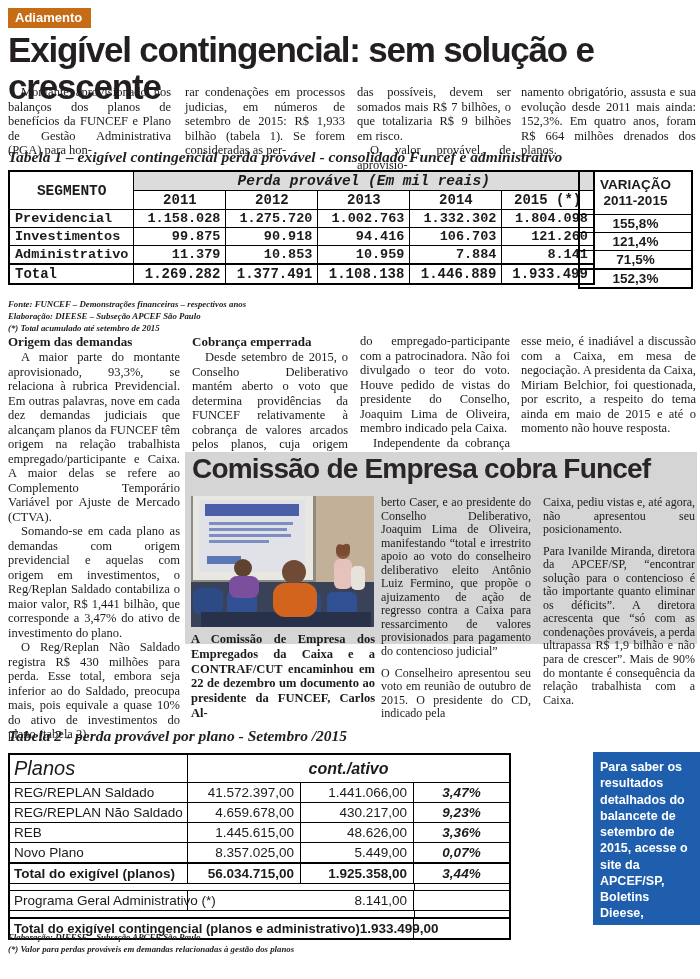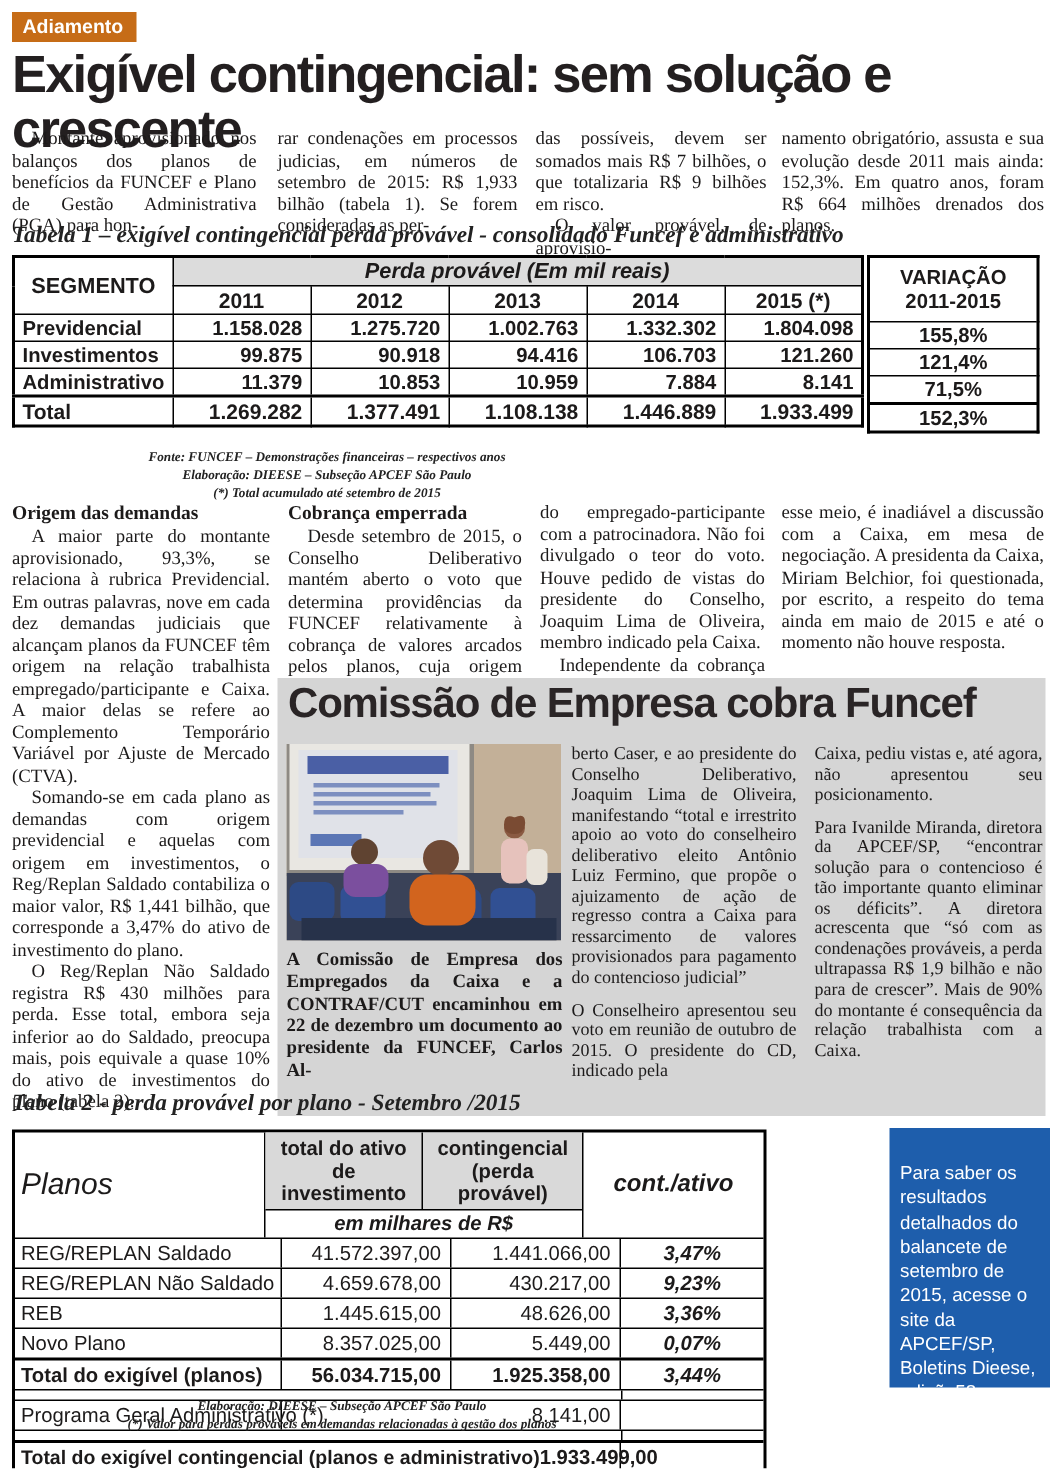--- a/index.html
+++ b/index.html
@@ -19,38 +19,38 @@
   .col{font-size:12.5px;line-height:1.16;text-align:justify;}
   .col p{margin:0;text-indent:13px;}
   .col p.noind{text-indent:0;}
   .col .subhead{font-weight:bold;text-indent:0;margin:0 0 1px 0;font-size:13px;}
   .col p + p{margin-top:0;}
 
   
   .tabcap{font-weight:bold;font-style:italic;font-size:15.5px;color:#222;}
 
   
-  table.t1{border-collapse:collapse;font-family:Liberation Sans, sans-serif;}
+  table.t1{border-collapse:collapse;font-family:Liberation Mono, monospace;}
   table.t1 td{border:1px solid #000;font-weight:bold;font-size:13.5px;padding:1px 5px;white-space:nowrap;}
   table.t1{border:2px solid #000;}
   .t1 .ghead{background:#dcdcdc;text-align:center;font-style:italic;font-size:14.5px;}
   .t1 .yr{text-align:center;font-size:14px;}
   .t1 .seg{font-size:13.5px;}
   .t1 .num{text-align:right;}
   .t1 tr.totalrow td{border-top:2px solid #000;font-size:14px;}
   table.t1v{border-collapse:collapse;border:2px solid #000;font-family:"Liberation Sans",sans-serif;}
   table.t1v td{border:1px solid #000;font-weight:bold;font-size:13.5px;text-align:center;padding:1px 4px;}
   .t1v .vh{font-size:13.5px;line-height:1.15;height:40px;}
   .t1v tr.totalrow td{border-top:2px solid #000;}
 
-  .footnotes{font-size:8.8px;font-style:italic;font-weight:bold;line-height:1.35;color:#222;text-align:center;}
+  .footnotes{font-size:8.8px;font-style:italic;font-weight:bold;line-height:1.35;color:#222;}
   .footnotes p{margin:0;}
 
   
-  .graybox{left:185px;top:452px;width:512px;height:292px;background:#d5d5d5;}
+  .graybox{left:185px;top:452px;width:512px;height:192px;background:#d5d5d5;}
   .boxtitle{left:7px;top:1px;font-family:"Liberation Sans",sans-serif;font-weight:bold;
             font-size:28px;letter-spacing:-0.8px;color:#2a2526;}
   .boxcol{font-size:12px;line-height:1.13;text-align:justify;}
   .boxcol p{margin:0 0 8px 0;}
   .caption{font-weight:bold;font-size:12.5px;line-height:1.18;text-align:justify;}
 
   
   .photo{left:6px;top:44px;width:183px;height:131px;}
 
   
@@ -72,22 +72,22 @@
   .contativo{display:flex;align-items:center;justify-content:center;font-style:italic;
              font-weight:bold;font-size:16px;}
   .boldrow{font-weight:bold;}
   .spacer{height:6px;}
   .t2label{white-space:nowrap;overflow:visible;}
   .t2big{width:404px;display:flex;justify-content:space-between;box-sizing:border-box;
          padding:2px 6px 2px 4px;font-weight:bold;}
 
   
   .bluebox{left:593px;top:752px;width:107px;height:173px;background:#1e5eac;color:#fff;
-           font-family:"Liberation Sans",sans-serif;font-weight:normal;font-size:12.5px;
-           line-height:1.3;padding:22px 7px;box-sizing:border-box;}
+           font-family:"Liberation Sans",sans-serif;font-weight:bold;font-size:12.5px;
+           line-height:1.3;padding:7px 7px;box-sizing:border-box;}
 </style>
 </head>
 <body>
 
 <div id="page">
 
   <div class="abs tag">Adiamento</div>
 
   <div class="abs headline">Exigível contingencial: sem solução e crescente</div>
 
@@ -260,27 +260,20 @@
       <p>Caixa, pediu vistas e, até agora, não apresentou seu posicionamento.</p>
       <p>Para Ivanilde Miranda, diretora da APCEF/SP, “encontrar solução para o contencioso é tão importante quanto eliminar os déficits”. A diretora acrescenta que “só com as condenações prováveis, a perda ultrapassa R$ 1,9 bilhão e não para de crescer”. Mais de 90% do montante é consequência da relação trabalhista com a Caixa.</p>
     </div>
   </div>
 
   <div class="abs tabcap" style="left:8px;top:727px;">Tabela 2 - perda provável por plano - Setembro /2015</div>
 
   <div class="abs t2wrap">
     <div class="t2row">
       <div class="t2c1 br planoscell">Planos</div>
-      <div class="t2mid br">
-        <div class="t2midtop">
-          <div class="gcell br">total do ativo de investimento</div>
-          <div class="gcell">contingencial (perda provável)</div>
-        </div>
-        <div class="unit">em milhares de R$</div>
-      </div>
       <div class="t2c4 contativo">cont./ativo</div>
     </div>
 
     <div class="t2row bt">
       <div class="t2c1 br">REG/REPLAN Saldado</div>
       <div class="t2c2 br">41.572.397,00</div>
       <div class="t2c3 br">1.441.066,00</div>
       <div class="t2c4">3,47%</div>
     </div>
     <div class="t2row bt">

